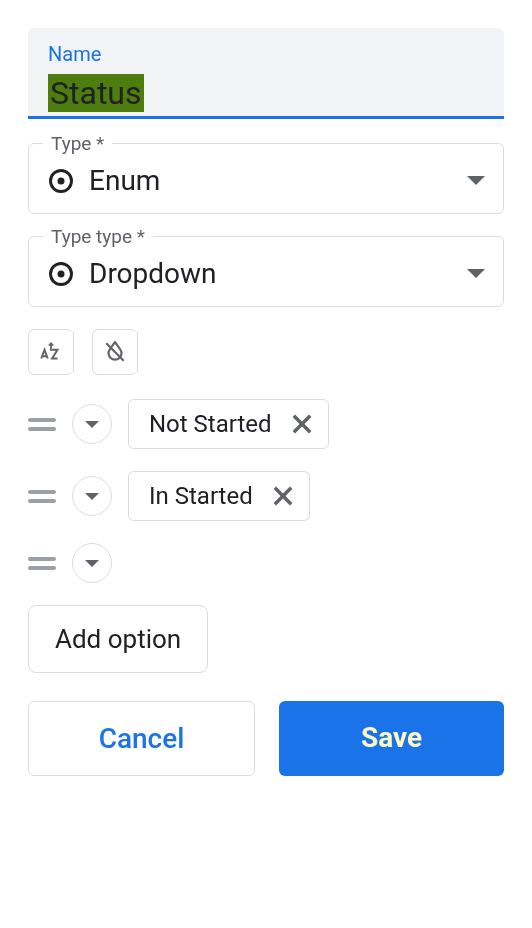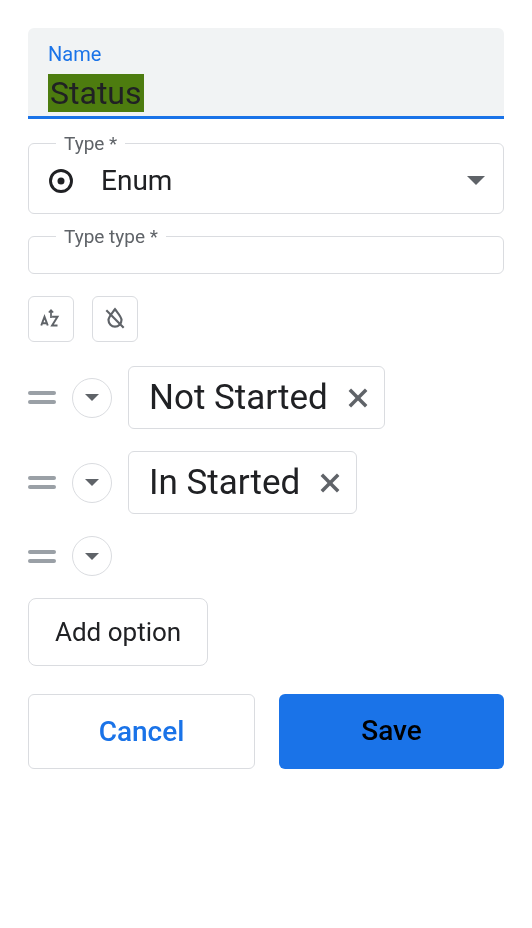--- a/index.html
+++ b/index.html
@@ -39,30 +39,30 @@
     .outlined {
       position: relative;
       border: 1px solid #dadce0;
       border-radius: 6px;
       padding: 20px 18px 16px;
       margin-bottom: 22px;
     }
     .outlined-label {
       position: absolute;
       top: -12px;
-      left: 27px;
+      left: 14px;
       padding: 0 8px;
       background: #fff;
       font-size: 19px;
       color: #5f6368;
     }
     .outlined-value-row {
       display: flex;
       align-items: center;
-      gap: 26px;
+      gap: 14px;
     }
     .outlined-value {
       font-size: 28px;
       flex: 1;
     }
     .chev-down {
       width: 0; height: 0;
       border-left: 9px solid transparent;
       border-right: 9px solid transparent;
       border-top: 9px solid #5f6368;
@@ -92,21 +92,21 @@
       width: 0; height: 0;
       border-left: 7px solid transparent;
       border-right: 7px solid transparent;
       border-top: 7px solid #5f6368;
     }
     .chip {
       border: 1px solid #dadce0; border-radius: 6px;
       display: flex; align-items: center;
       padding: 10px 12px 10px 20px;
       gap: 16px;
-      font-size: 35px;
+      font-size: 24px;
     }
     .x-icon { width: 28px; height: 28px; }
     .x-icon line { stroke: #5f6368; stroke-width: 3; }
 
     
     .add-opt-btn {
       border: 1px solid #dadce0; border-radius: 8px;
       padding: 18px 26px;
       font-size: 26px;
       display: inline-block;
@@ -115,21 +115,21 @@
     }
     .action-row { display: flex; gap: 24px; }
     .btn {
       flex: 1; text-align: center;
       border-radius: 6px;
       padding: 20px 0;
       font-size: 28px;
       font-weight: 500;
     }
     .btn-cancel { border: 1px solid #dadce0; color: #1a73e8; background: #fff; }
-    .btn-save   { background: #1a73e8; color: #000000; border: none; }
+    .btn-save   { background: #1a73e8; color: #fef9c3; border: none; font-weight: bold; }
 
     
     .enum-icon { width: 28px; height: 28px; }
     .enum-icon circle.outer { fill: none; stroke: #202124; stroke-width: 2.5; }
     .enum-icon circle.inner { fill: #202124; }
   </style>
 </head>
 <body>
 
 
@@ -149,20 +149,28 @@
         <circle class="inner" cx="12" cy="12" r="3"></circle>
     </svg>
     <span class="outlined-value">Enum</span>
     <span class="chev-down"></span>
   </div>
 </div>
 
 
 <div class="outlined">
   <span class="outlined-label">Type type *</span>
+  <div class="outlined-value-row">
+    <svg class="enum-icon" viewBox="0 0 24 24">
+      <circle class="outer" cx="12" cy="12" r="9"></circle>
+        <circle class="inner" cx="12" cy="12" r="3"></circle>
+    </svg>
+    <span class="outlined-value">Dropdown</span>
+    <span class="chev-down"></span>
+  </div>
 </div>
 
 
 <div class="tool-row">
   <div class="tool-btn">
     <svg width="26" height="26" viewBox="0 0 24 24" fill="#5f6368">
       <path d="M3 18l3-8 3 8M4 16h4" stroke="#5f6368" stroke-width="1.8" fill="none"></path>
       <path d="M13 10h5l-5 8h5" stroke="#5f6368" stroke-width="1.8" fill="none"></path>
       <path d="M10 6l2-2 2 2M12 4v7" stroke="#5f6368" stroke-width="1.6" fill="none"></path>
     </svg>

